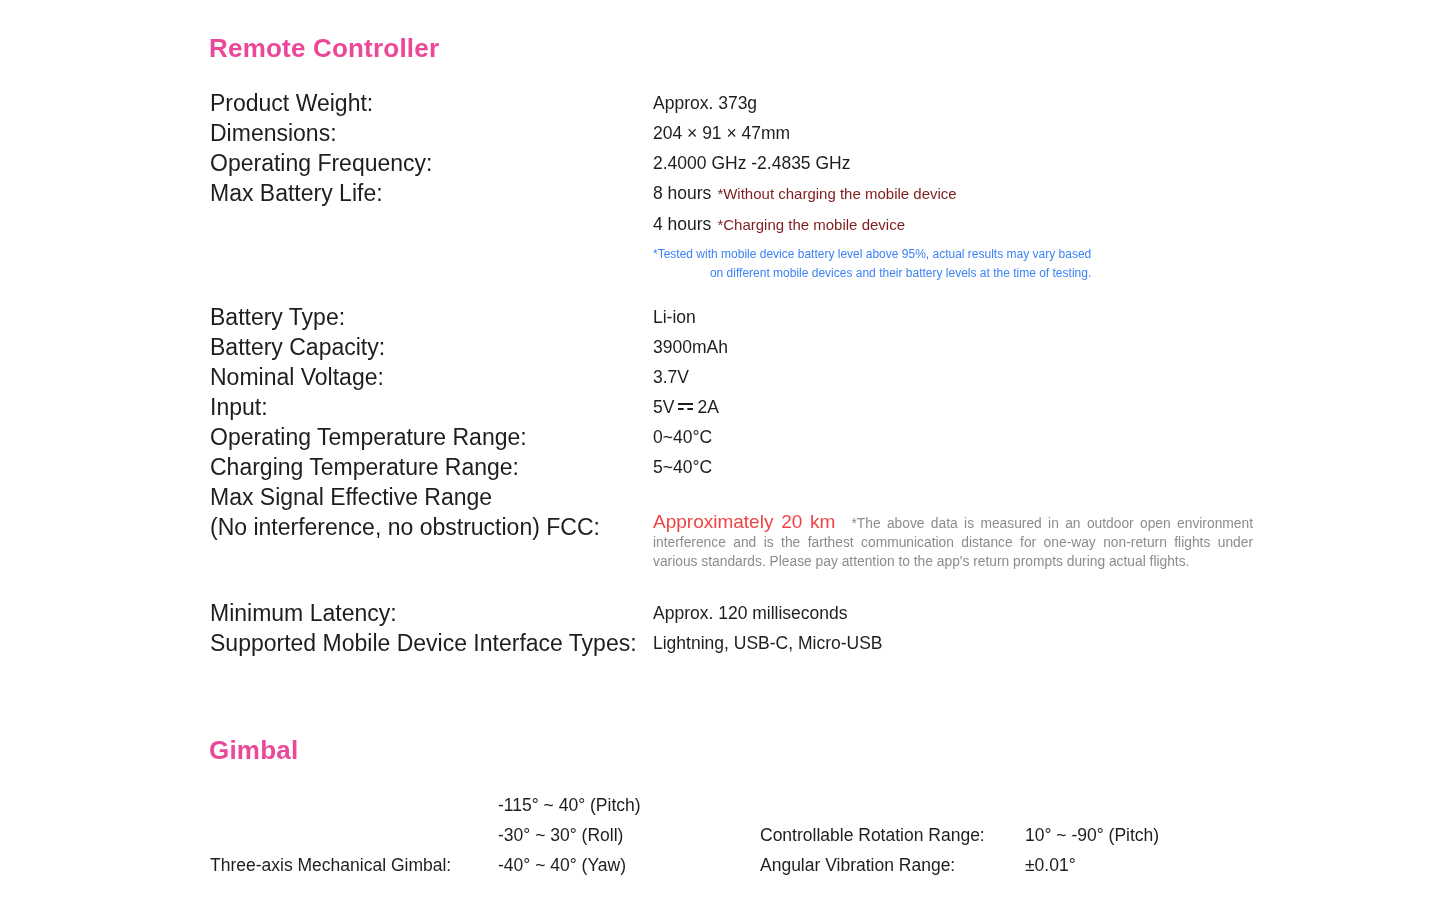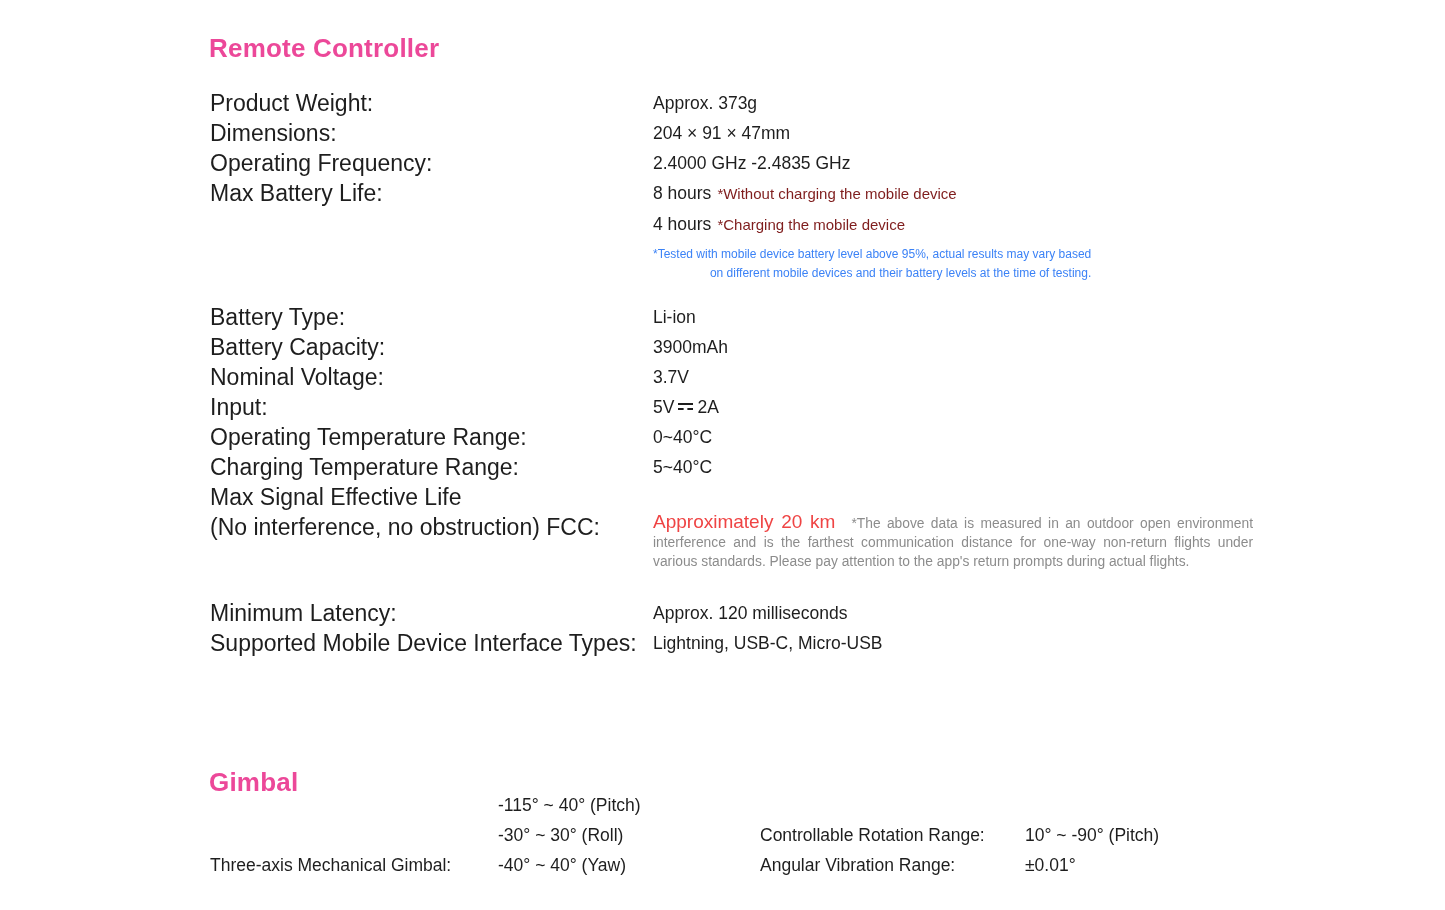--- a/index.html
+++ b/index.html
@@ -15,21 +15,21 @@
   }
   .section-title {
     position: absolute;
     left: 209px;
     font-size: 26px;
     font-weight: bold;
     color: #ec4899;
     letter-spacing: 0.2px;
   }
   #rc-title { top: 33px; }
-  #gimbal-title { top: 767px; text-align: center; }
+  #gimbal-title { top: 735px; text-align: center; }
 
   .rc-table {
     position: absolute;
     left: 210px;
     top: 88px;
     width: 1060px;
   }
   .row { display: flex; }
   .lbl {
     width: 443px;
@@ -172,21 +172,21 @@
       <div class="val">0~40°C</div>
     </div>
 
     <div class="row">
       <div class="lbl">Charging Temperature Range:</div>
       <div class="val">5~40°C</div>
     </div>
 
     <div class="row">
       <div class="lbl signal-label">
-        <div>Max Signal Effective Life</div>
+        <div>Max Signal Effective Range</div>
         <div>(No interference, no obstruction) FCC:</div>
       </div>
       <div class="signal-val">
         <span class="signal-big">Approximately 20 km</span><span>*The above data is measured in an outdoor open environment interference and is the farthest communication distance for one-way non-return flights under various standards. Please pay attention to the app's return prompts during actual flights.</span>
       </div>
     </div>
 
     <div class="row">
       <div class="lbl">Minimum Latency:</div>
       <div class="val">Approx. 120 milliseconds</div>

